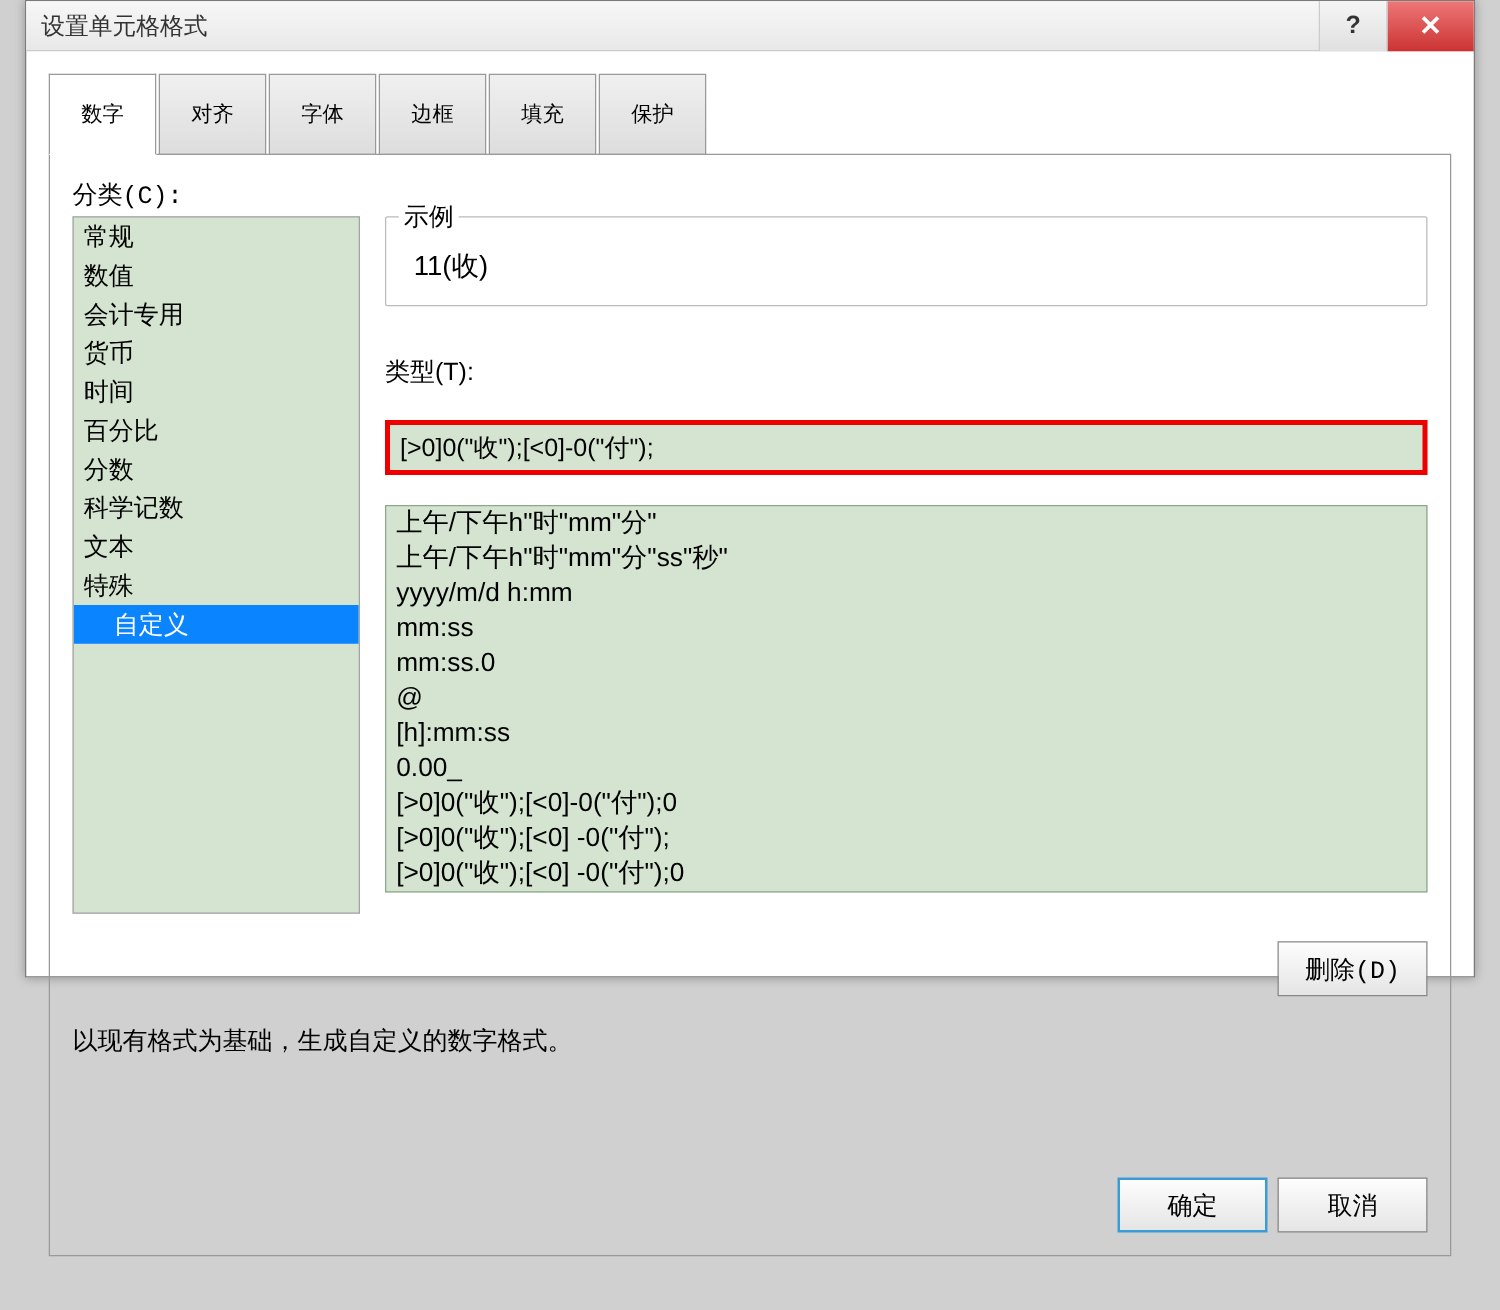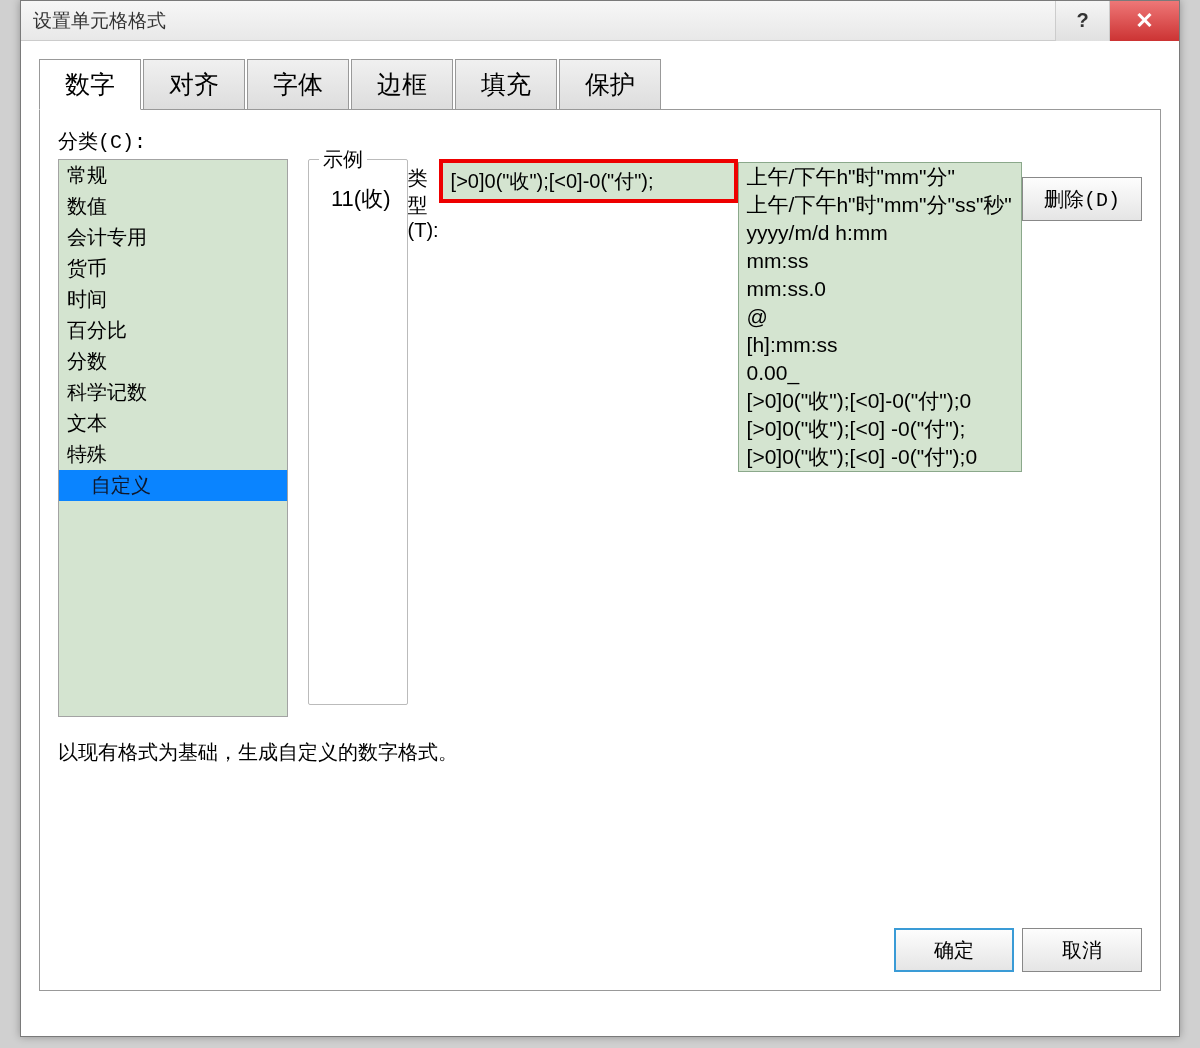--- a/index.html
+++ b/index.html
@@ -6,21 +6,21 @@
     body {
       font-family: "Microsoft YaHei", SimSun, sans-serif;
       font-size: 18px;
       background: #d0d0d0;
       width: 1200px;
       height: 1048px;
       overflow: hidden;
     }
     .window {
       width: 1160px;
-      height: 1037px;
+      height: 782px;
       margin: 0 auto;
       background: #fff;
       border: 1px solid #7a7a7a;
       box-shadow: 0 0 8px rgba(0,0,0,0.3);
       position: relative;
     }
     .titlebar {
       height: 40px;
       background: linear-gradient(#f7f7f7, #e8e8e8);
       display: flex;
@@ -55,24 +55,24 @@
     }
     .body {
       padding: 18px 18px 18px 18px;
     }
     .tabs {
       display: flex;
       position: relative;
       margin-bottom: 0;
     }
     .tab {
-      padding: 8px 25px;
+      padding: 20px 25px;
       border: 1px solid #999;
       background: linear-gradient(#f0f0f0, #ddd);
-      font-size: 25px;
+      font-size: 17px;
       margin-right: 2px;
       position: relative;
       cursor: pointer;
     }
     .tab.active {
       background: #fff;
       border-bottom: 1px solid #fff;
       z-index: 2;
     }
     .tab-content {
@@ -92,24 +92,24 @@
       overflow-y: scroll;
       position: relative;
     }
     .category-list .item {
       padding: 2px 8px;
       font-size: 20px;
       cursor: pointer;
     }
     .category-list .item.selected {
       background: #0a84ff;
-      color: #0f172a;
+      color: #ffffff;
       padding-left: 32px;
     }
-    .right-col { flex: 1; display: flex; flex-direction: row; }
+    .right-col { flex: 1; display: flex; flex-direction: column; gap: 21px; }
     .fieldset {
       border: 1px solid #bbb;
       border-radius: 2px;
       padding: 14px 16px 16px 16px;
       margin-bottom: 12px;
       position: relative;
     }
     .fieldset .legend {
       position: absolute;
       top: -14px;

